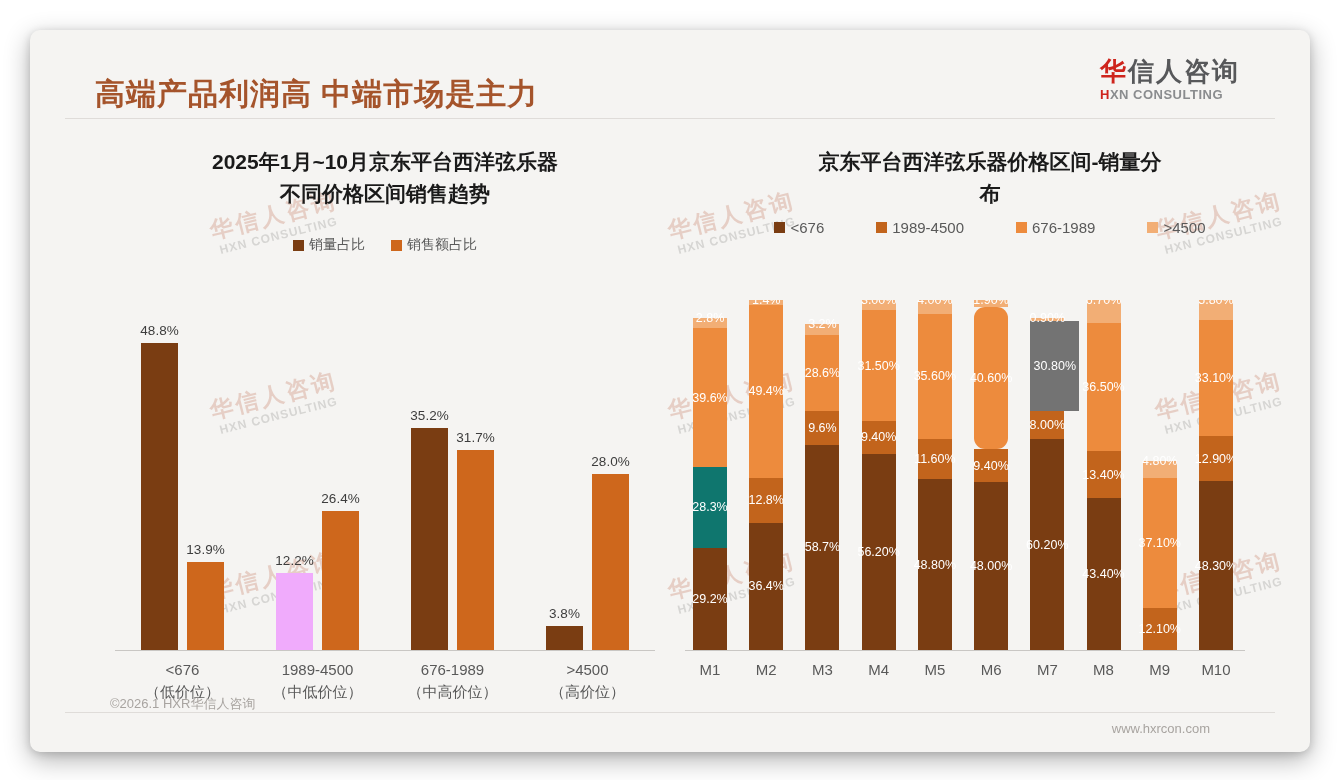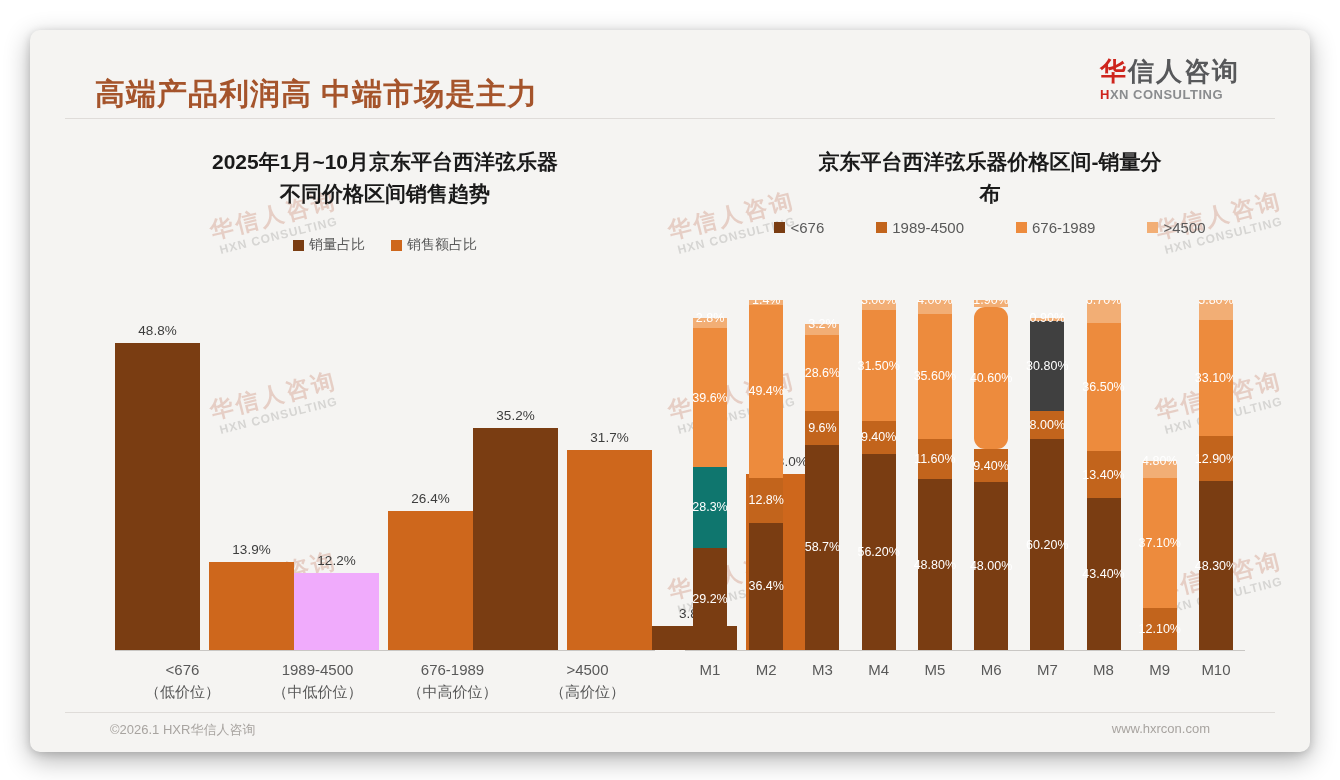--- a/index.html
+++ b/index.html
@@ -40,21 +40,21 @@
   
   .ltitle{position:absolute;left:85px;top:116px;width:540px;}
   .llegend{position:absolute;left:85px;top:206px;width:540px;gap:26px;}
   .llegend .legend-item{font-size:14px;}
   .lplot{
     position:absolute;left:85px;top:290px;width:540px;height:330px;
     display:flex;justify-content:space-around;align-items:flex-end;
     border-bottom:1px solid #C9C7C4;
   }
   .lpair{display:flex;align-items:flex-end;gap:9px;}
-  .lbar{width:37px;position:relative;padding-left:48px;}
+  .lbar{width:37px;position:relative;}
   .lbar-label{
     position:absolute;bottom:100%;left:50%;transform:translateX(-50%);
     margin-bottom:5px;font-size:13.5px;color:#3D3D3D;white-space:nowrap;
   }
   .lcats{position:absolute;left:85px;top:629px;width:540px;display:flex;justify-content:space-around;}
   .lcat{width:25%;text-align:center;font-size:15px;color:#595959;line-height:1.45;}
   
   .rtitle{position:absolute;left:660px;top:116px;width:600px;}
   .rlegend{position:absolute;left:650px;top:189px;width:620px;gap:52px;}
   .rplot{
@@ -67,21 +67,21 @@
   .rseg-label{
     position:absolute;left:50%;top:50%;transform:translate(-50%,-50%);
     font-size:12.5px;color:#ffffff;white-space:nowrap;
   }
   .rseg-label.top-anchor{top:0;}
   .raxis{position:absolute;left:655px;top:620px;width:560px;height:1px;background:#C9C7C4;}
   .rcats{position:absolute;left:663px;top:631px;width:540px;display:flex;justify-content:space-between;}
   .rcat{width:34px;display:flex;justify-content:center;font-size:15px;color:#595959;}
   
   .fdivider{position:absolute;left:35px;right:35px;top:682px;height:1px;background:#DFDCD9;}
-  .fcopy{position:absolute;left:80px;top:691px;font-size:13px;color:#A8A4A0;}
+  .fcopy{position:absolute;left:80px;top:665px;font-size:13px;color:#A8A4A0;}
   .fsite{position:absolute;right:100px;top:691px;font-size:13px;color:#A8A4A0;}
 </style>
 </head>
 <body>
 
 <div class="card">
 
   <div class="wm-layer">
       <div class="wm" style="left: 180px; top: 170px;">
         <div class="wm-zh">华信人咨询</div>
@@ -304,21 +304,21 @@
           <div class="rseg-label top-anchor">1.90%</div>
         </div>
       </div>
       <div class="rbar">
         <div class="rseg" style="height: 210.7px; background: rgb(122, 61, 18);">
           <div class="rseg-label">60.20%</div>
         </div>
         <div class="rseg" style="height: 28px; background: rgb(194, 100, 28);">
           <div class="rseg-label">8.00%</div>
         </div>
-        <div class="rseg" style="height: 90px; background: #404040;">
+        <div class="rseg" style="height: 90px; background: #737373; padding-left: 15px;">
           <div class="rseg-label">30.80%</div>
         </div>
         <div class="rseg" style="height: 3.1px; background: rgb(242, 174, 117);">
           <div class="rseg-label top-anchor">0.90%</div>
         </div>
       </div>
       <div class="rbar">
         <div class="rseg" style="height: 151.9px; background: rgb(122, 61, 18);">
           <div class="rseg-label">43.40%</div>
         </div>

